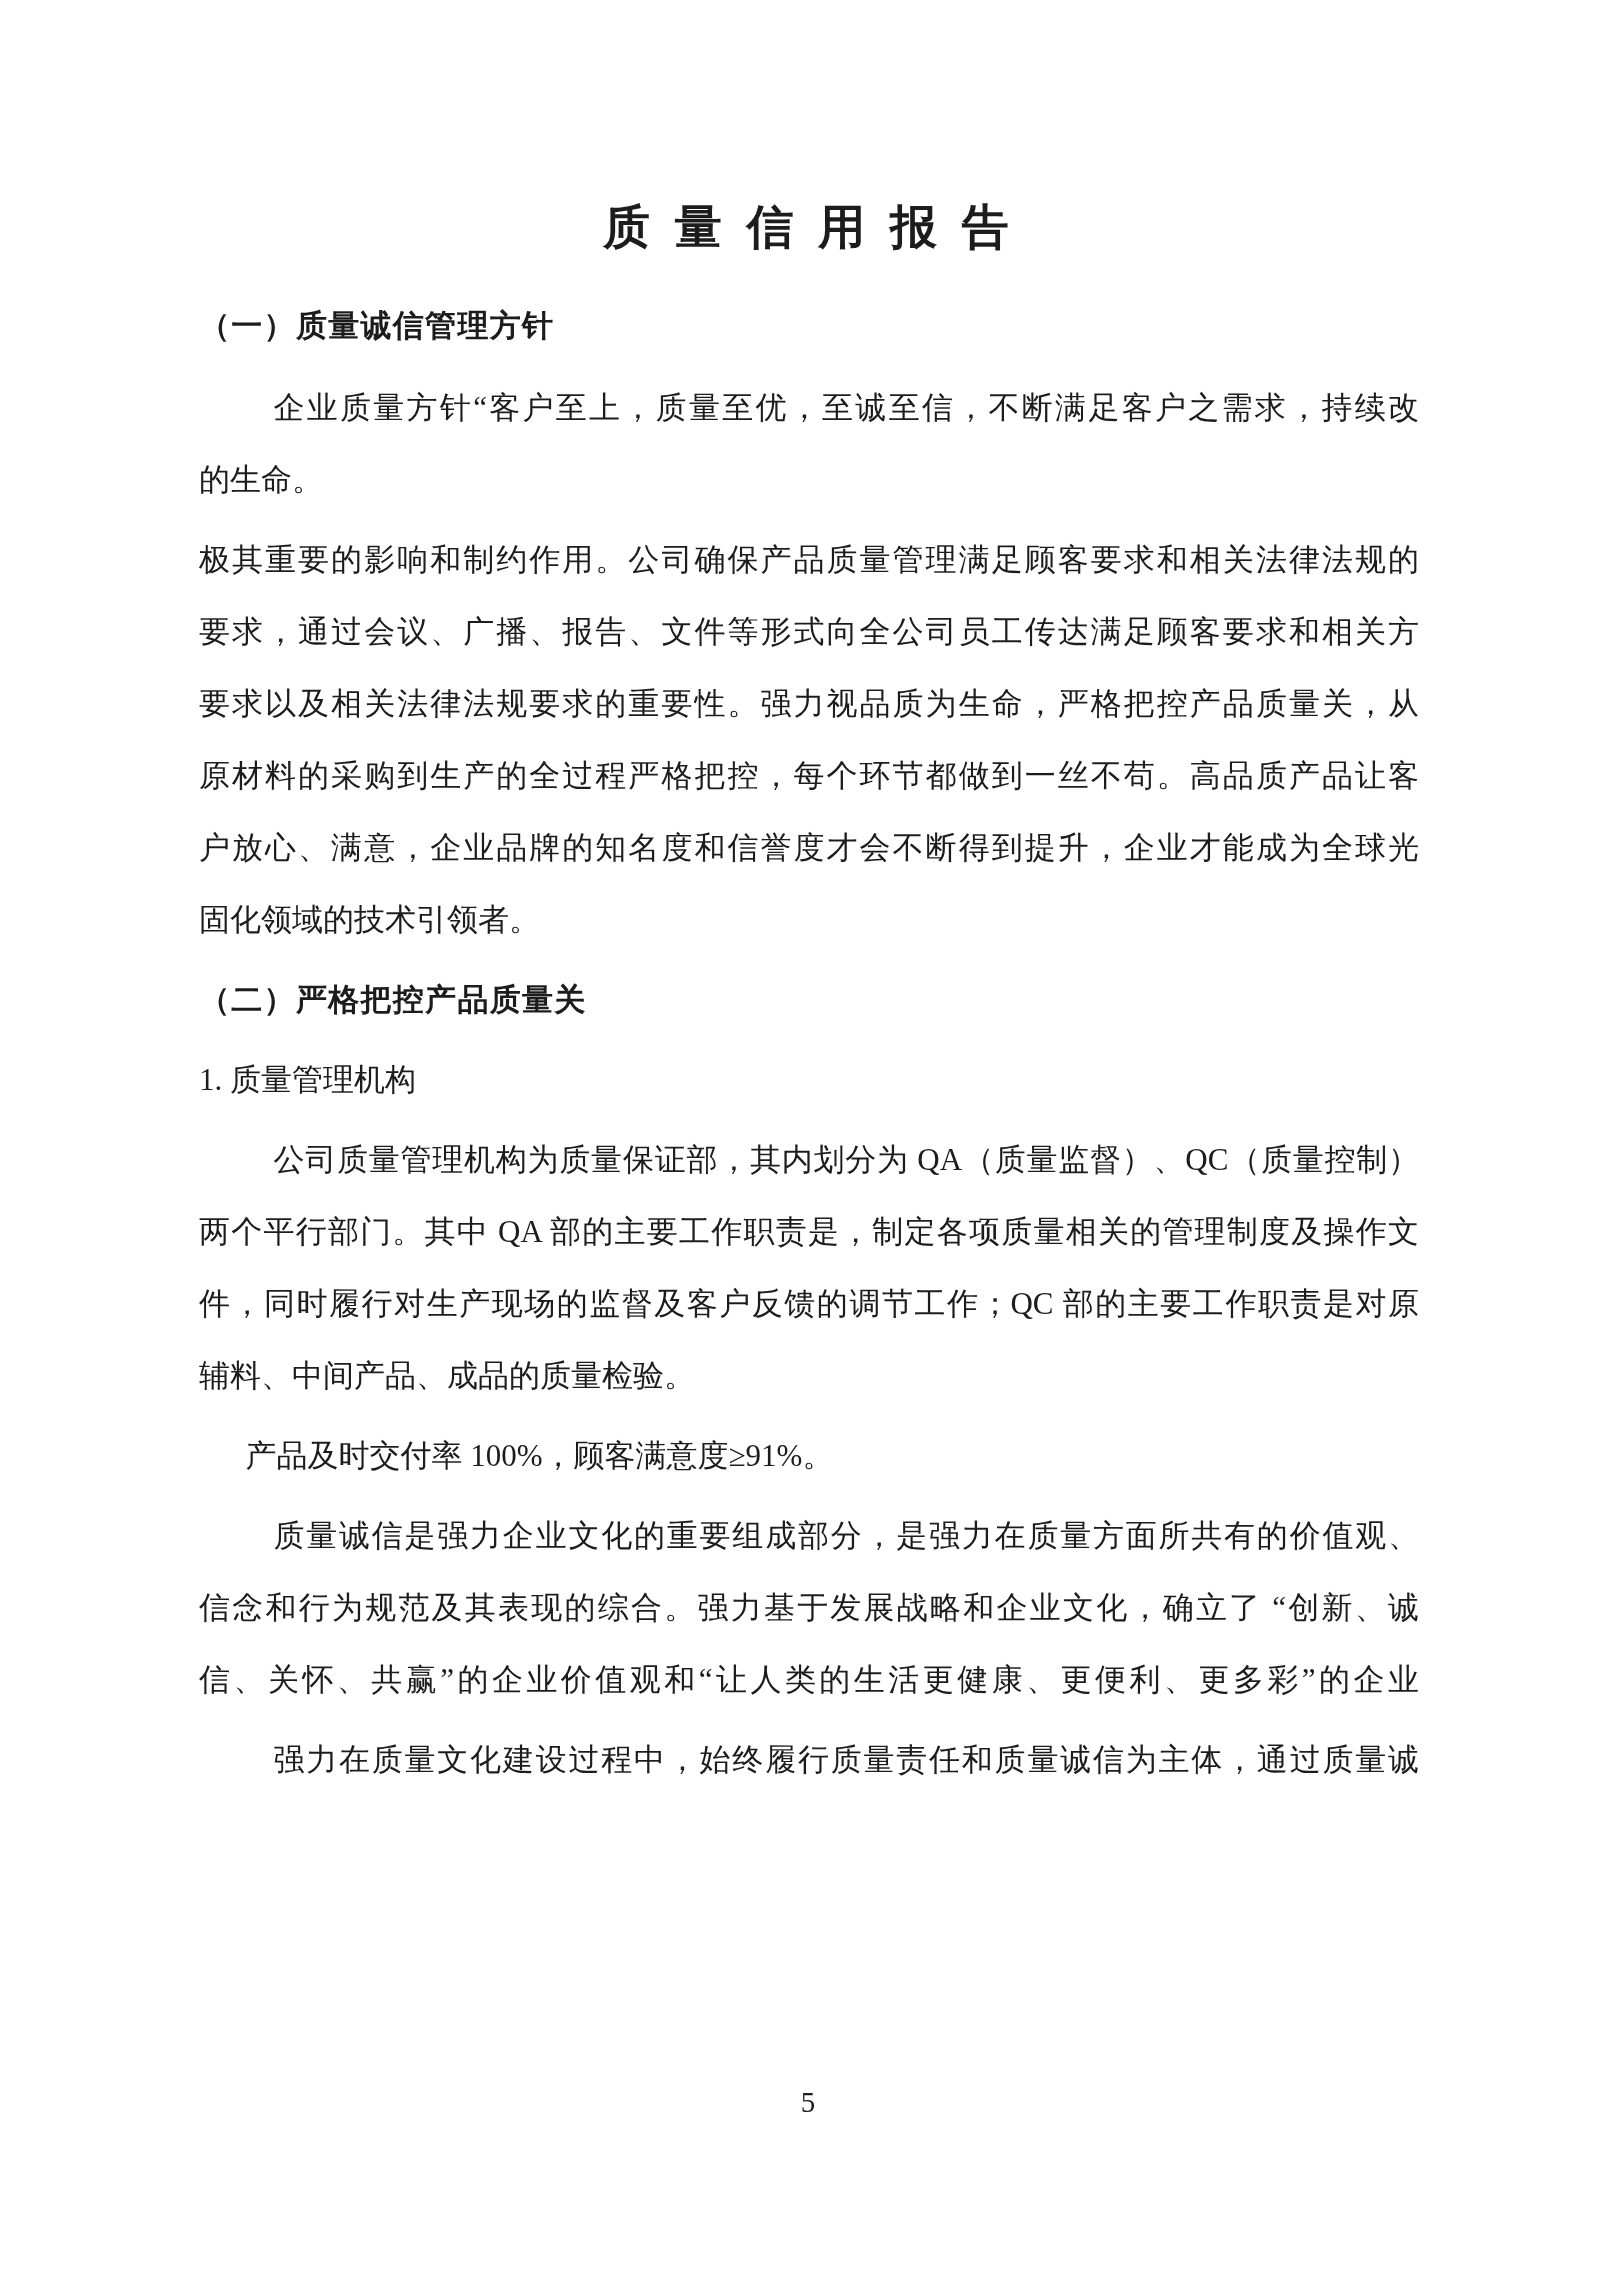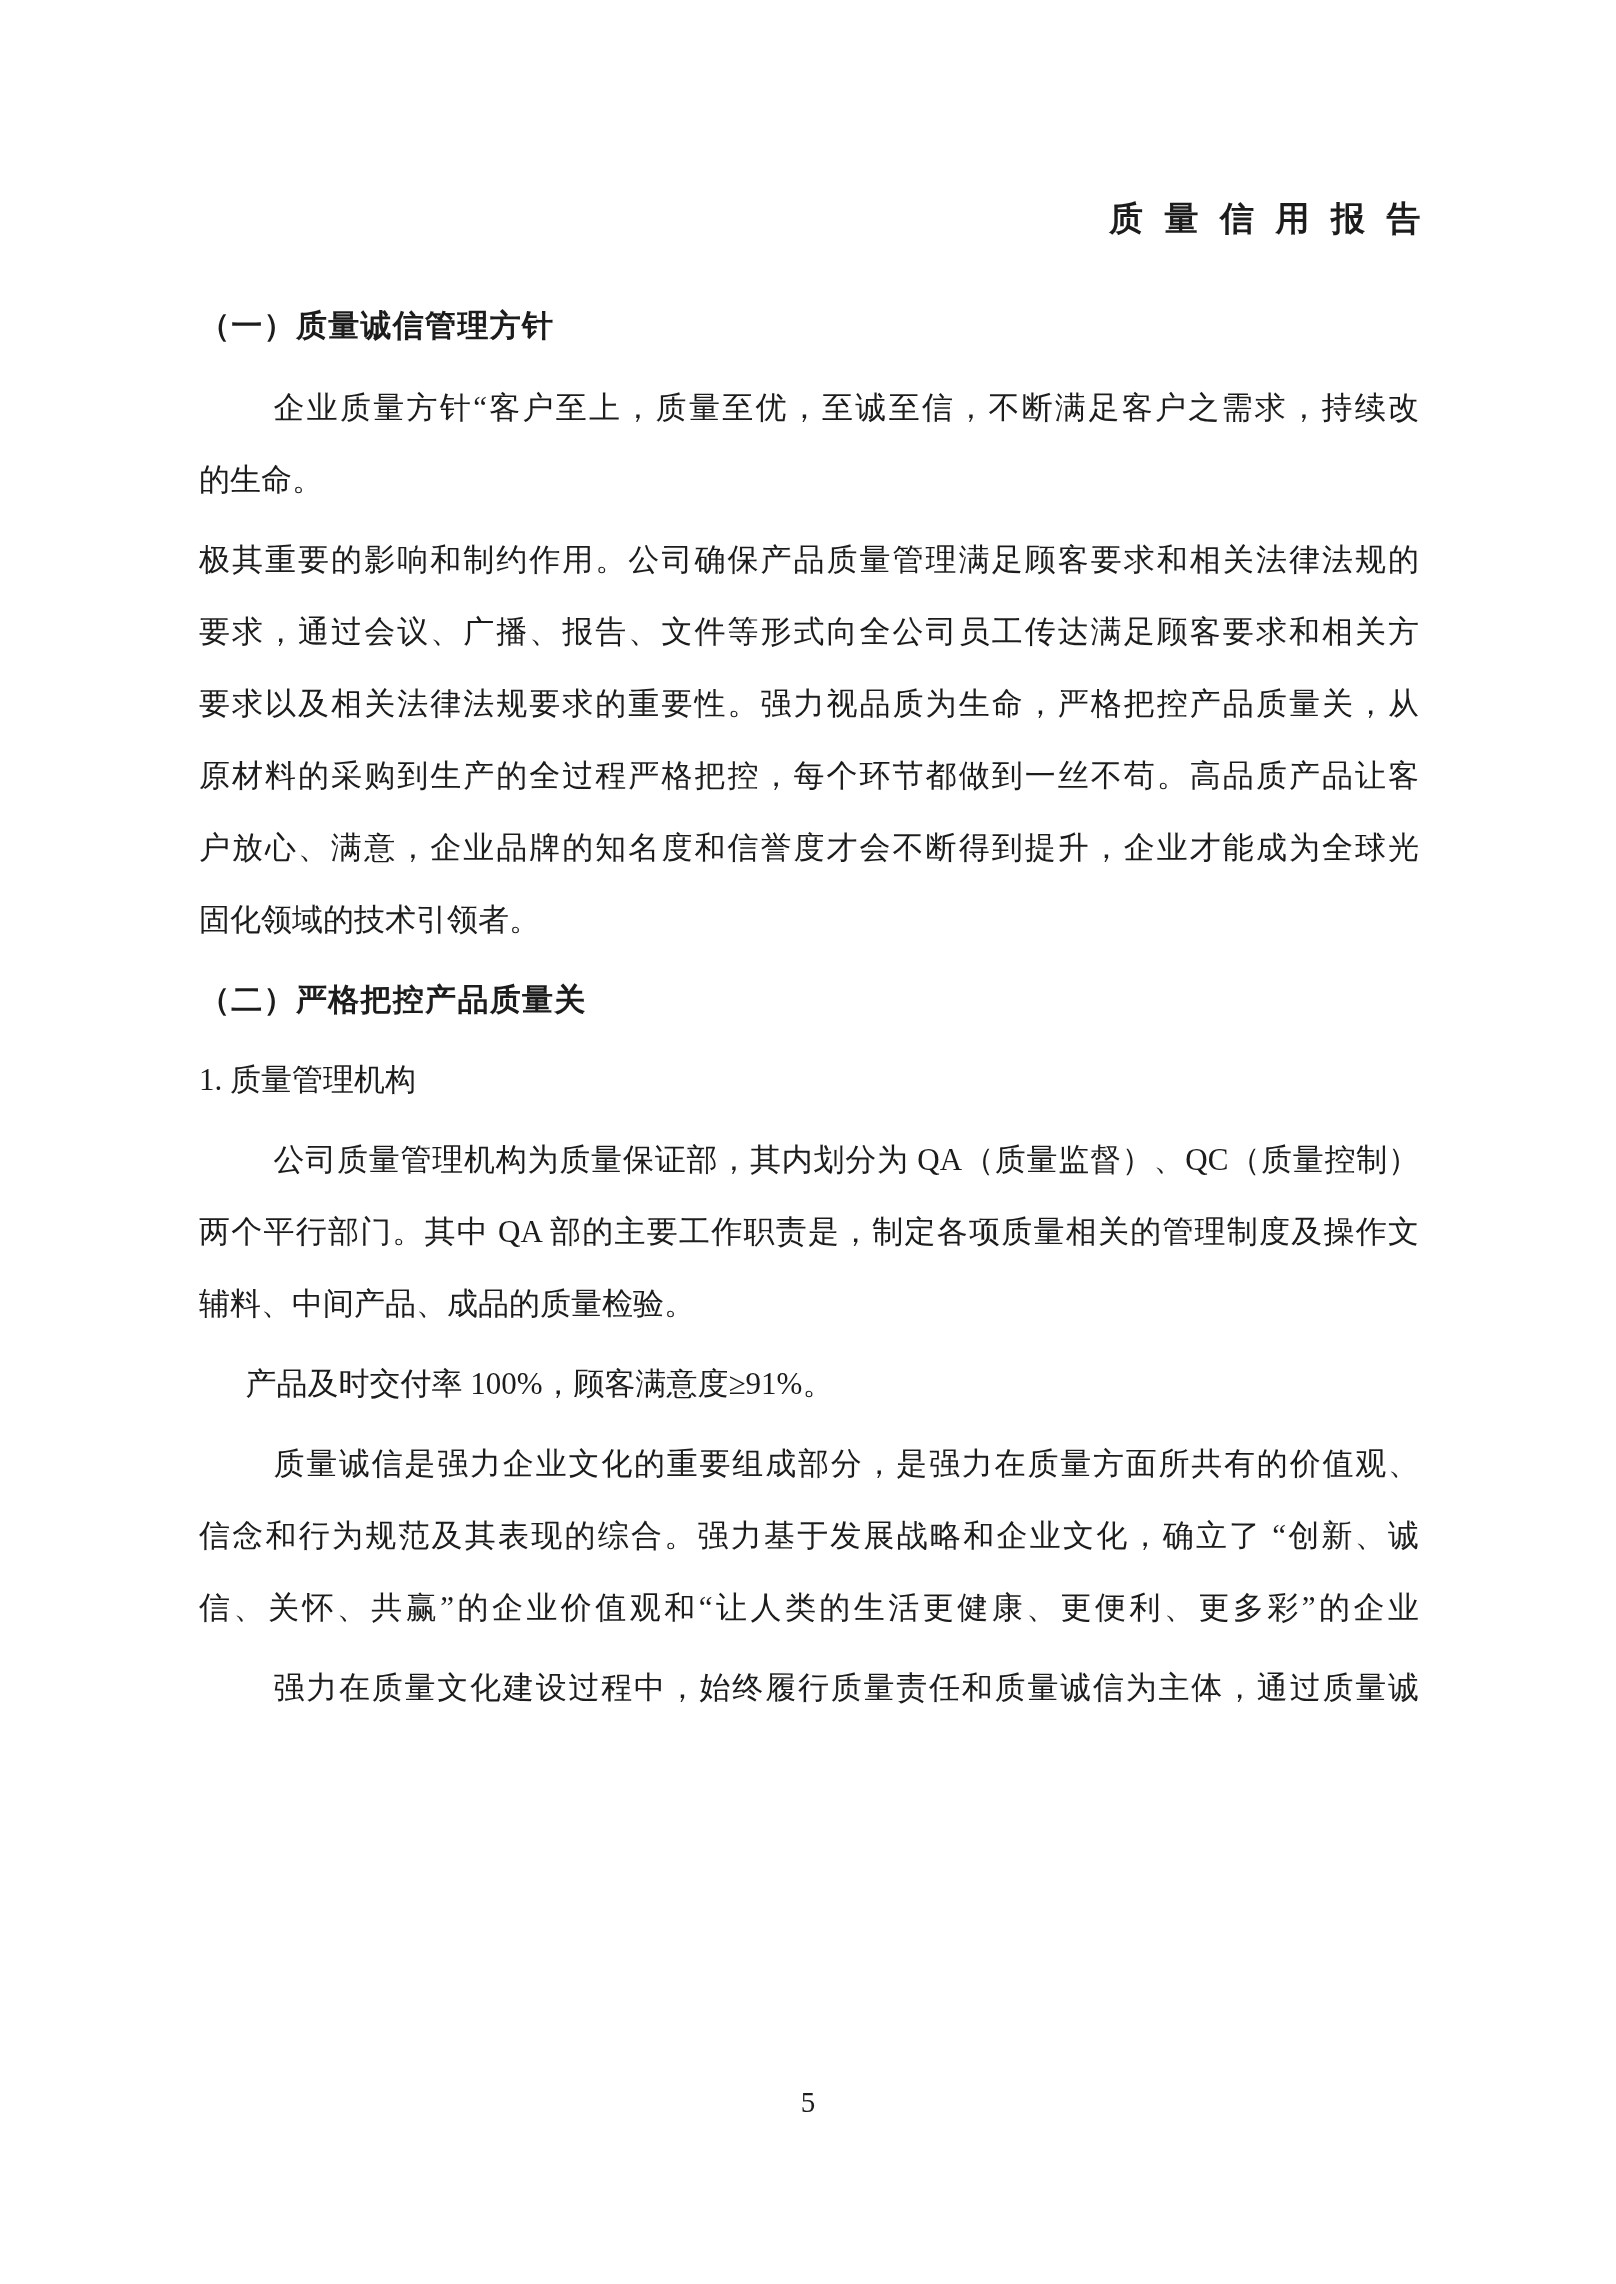--- a/index.html
+++ b/index.html
@@ -18,22 +18,22 @@
     width: 1616px;
     height: 2284px;
     background: #ffffff;
     overflow: hidden;
   }
   .doc-title {
     position: absolute;
     top: 198px;
     left: 191px;
     width: 1236px;
-    text-align: right;
-    font-size: 34px;
+    text-align: center;
+    font-size: 47px;
     font-weight: bold;
     letter-spacing: 6.5px;
     line-height: 1.25;
     white-space: nowrap;
   }
   .content {
     position: absolute;
     top: 282px;
     left: 191px;
     width: 1236px;
@@ -82,20 +82,21 @@
         <div class="line fill" style="text-indent: 0px;">要求以及相关法律法规要求的重要性。强力视品质为生命，严格把控产品质量关，从</div>
         <div class="line fill" style="text-indent: 0px;">原材料的采购到生产的全过程严格把控，每个环节都做到一丝不苟。高品质产品让客</div>
         <div class="line fill" style="text-indent: 0px;">户放心、满意，企业品牌的知名度和信誉度才会不断得到提升，企业才能成为全球光</div>
         <div class="line" style="text-indent: 0px;">固化领域的技术引领者。</div>
       </div>
       <div class="block heading">（二）严格把控产品质量关</div>
       <div class="block">1. 质量管理机构</div>
       <div class="block">
         <div class="line fill" style="text-indent: 2.4em;">公司质量管理机构为质量保证部，其内划分为 QA（质量监督）、QC（质量控制）</div>
         <div class="line fill" style="text-indent: 0px;">两个平行部门。其中 QA 部的主要工作职责是，制定各项质量相关的管理制度及操作文</div>
+        <div class="line fill" style="text-indent: 0px;">件，同时履行对生产现场的监督及客户反馈的调节工作；QC 部的主要工作职责是对原</div>
         <div class="line" style="text-indent: 0px;">辅料、中间产品、成品的质量检验。</div>
       </div>
       <div class="block">
         <div class="line" style="text-indent: 1.5em;">产品及时交付率 100%，顾客满意度≥91%。</div>
       </div>
       <div class="block">
         <div class="line fill" style="text-indent: 2.4em;">质量诚信是强力企业文化的重要组成部分，是强力在质量方面所共有的价值观、</div>
         <div class="line fill" style="text-indent: 0px;">信念和行为规范及其表现的综合。强力基于发展战略和企业文化，确立了 “创新、诚</div>
         <div class="line fill" style="text-indent: 0px;">信、关怀、共赢”的企业价值观和“让人类的生活更健康、更便利、更多彩”的企业</div>
       </div>

